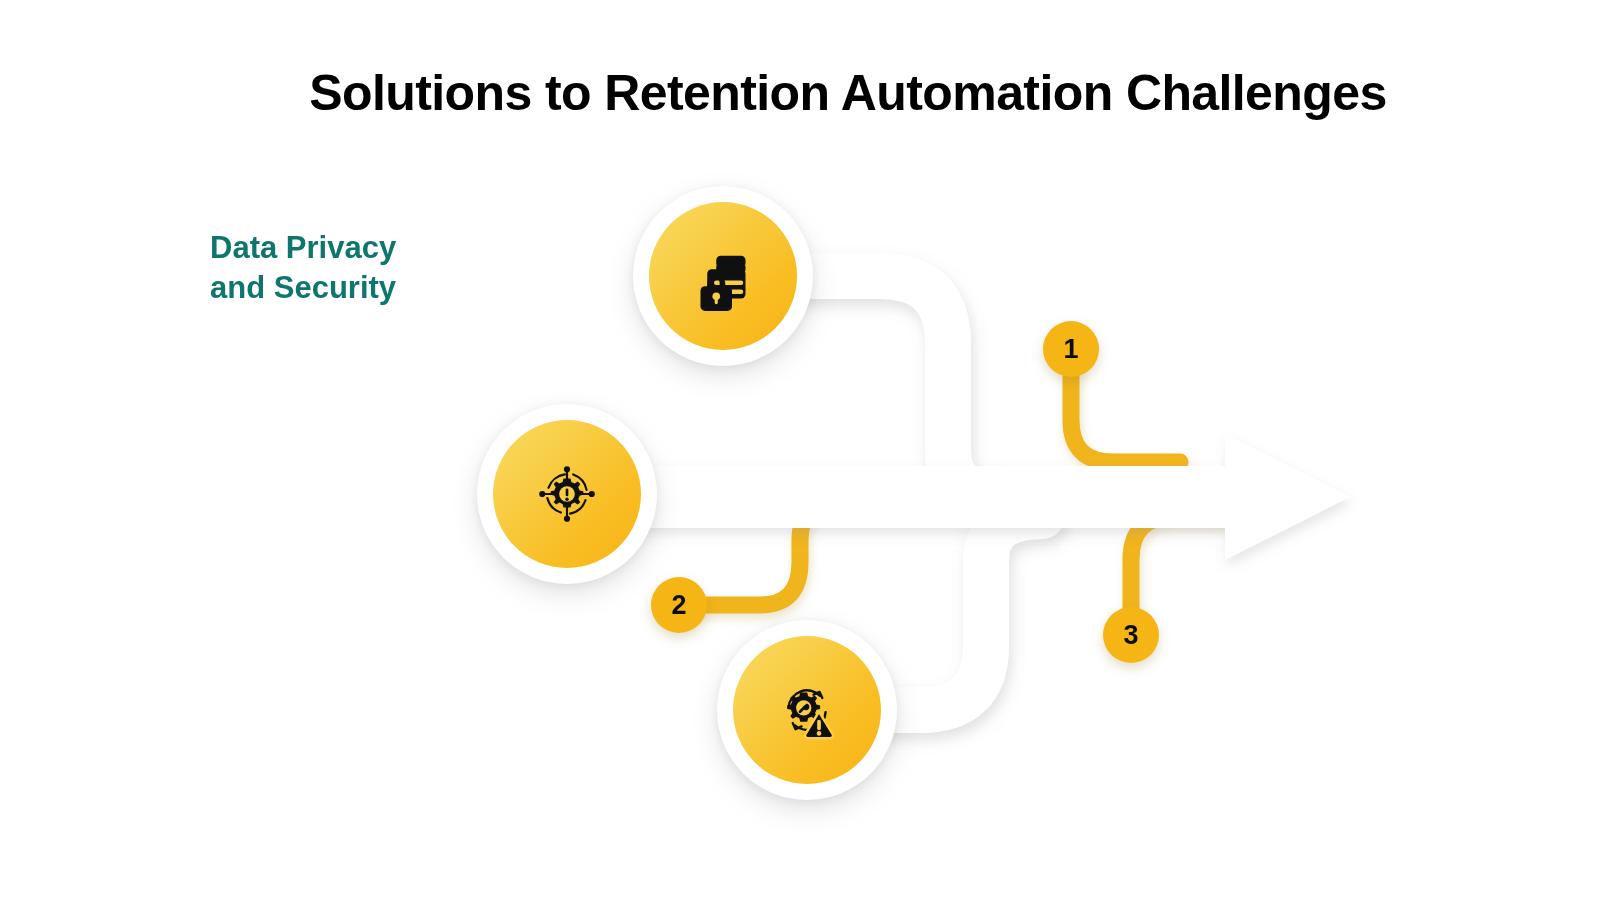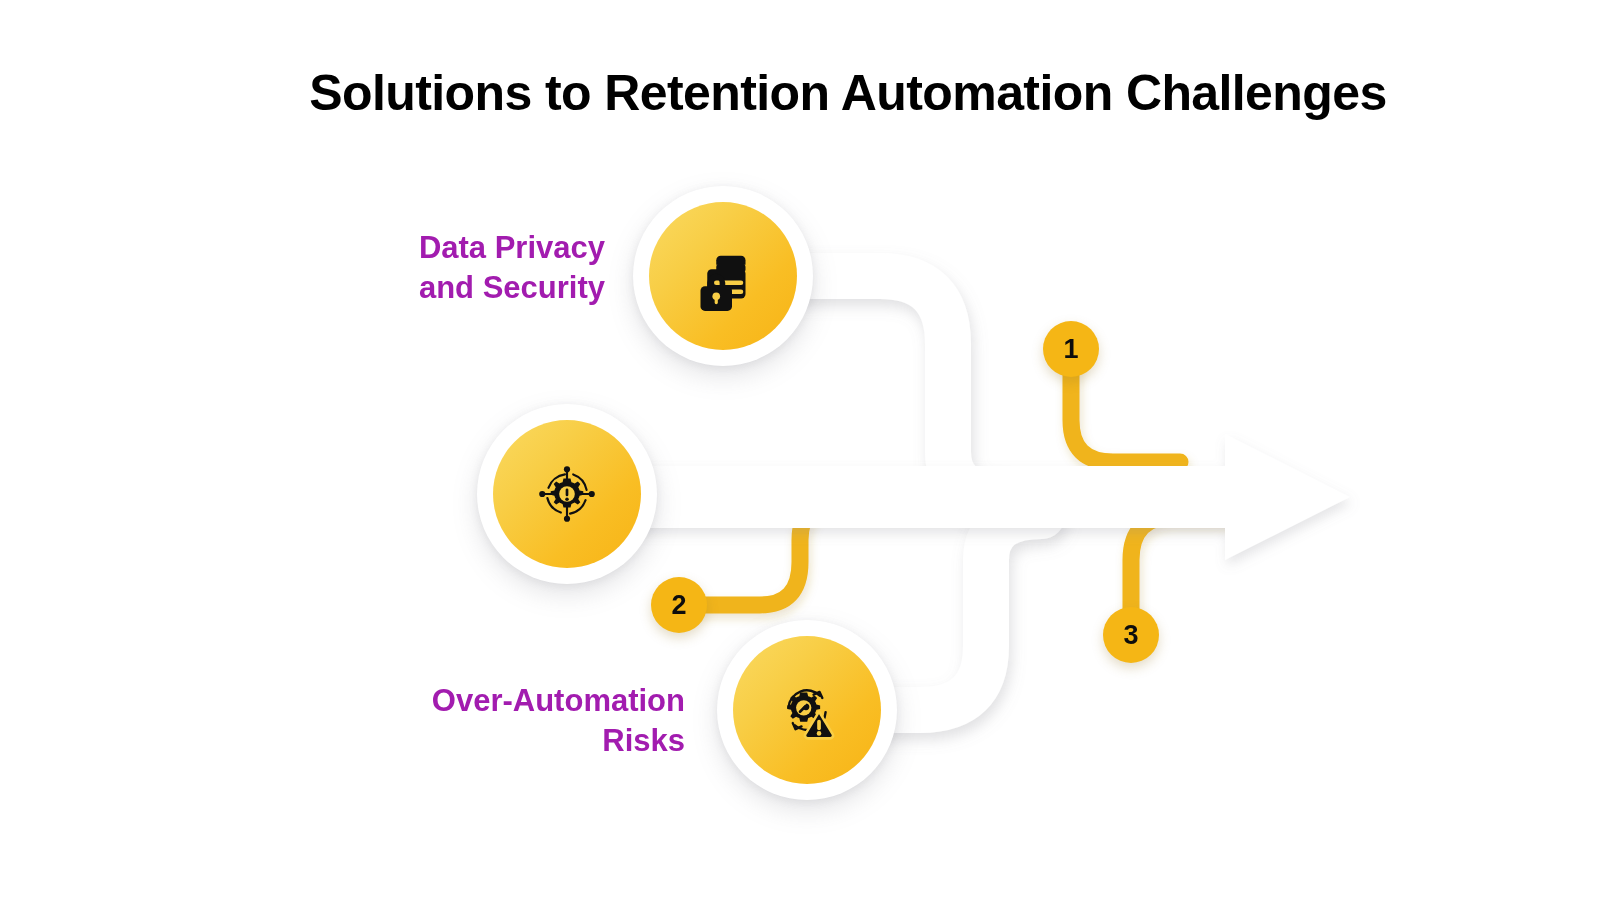--- a/index.html
+++ b/index.html
@@ -44,26 +44,25 @@
     position: absolute;
     left: 0;
     top: 0;
     width: 1600px;
     height: 899px;
   }
 
   
   .node-label {
     position: absolute;
-    text-align: right;
     font-family: "Liberation Sans", sans-serif;
     font-size: 31px;
     font-weight: 700;
     line-height: 1.28;
-    color: #a21caf;
+    color: #0f766e;
     white-space: pre-line;
   }
   #label-0 { left: 210px; top: 228px; width: 395px; }
   #label-1 { left: 60px;  top: 459px; width: 380px; }
   #label-2 { left: 210px; top: 681px; width: 475px; }
 
   
   .node-circle {
     position: absolute;
     border-radius: 50%;
@@ -209,22 +208,20 @@
           <circle cx="32" cy="32" r="10" fill="#101010" stroke="none"></circle>
           <circle cx="32" cy="32" r="7.6" fill="#F8CE46" stroke="none"></circle>
 
           <rect x="30.7" y="26.6" width="2.6" height="7.6" rx="1.3" fill="#101010" stroke="none"></rect>
           <circle cx="32" cy="37" r="1.7" fill="#101010" stroke="none"></circle>
         </svg>
       </div>
     </div>
   </div>
 
-  <div class="node-label" id="label-2">Over-Automation
-Risks</div>
 
   <div class="node-circle" id="node-2">
     <div class="node-ring"></div>
     <div class="node-disc">
       <div class="node-icon">
         <svg width="70" height="70" viewBox="0 0 64 64" fill="none" stroke="#101010">
 
           <path d="M15 30 A17 17 0 0 1 44 19" stroke-width="2.2" stroke-linecap="round"></path>
           <path d="M46 21 L43.5 15.5 L38 18" stroke-width="2.2" stroke-linecap="round" stroke-linejoin="round"></path>
           <path d="M49 34 A17 17 0 0 1 21 46" stroke-width="2.2" stroke-linecap="round"></path>

